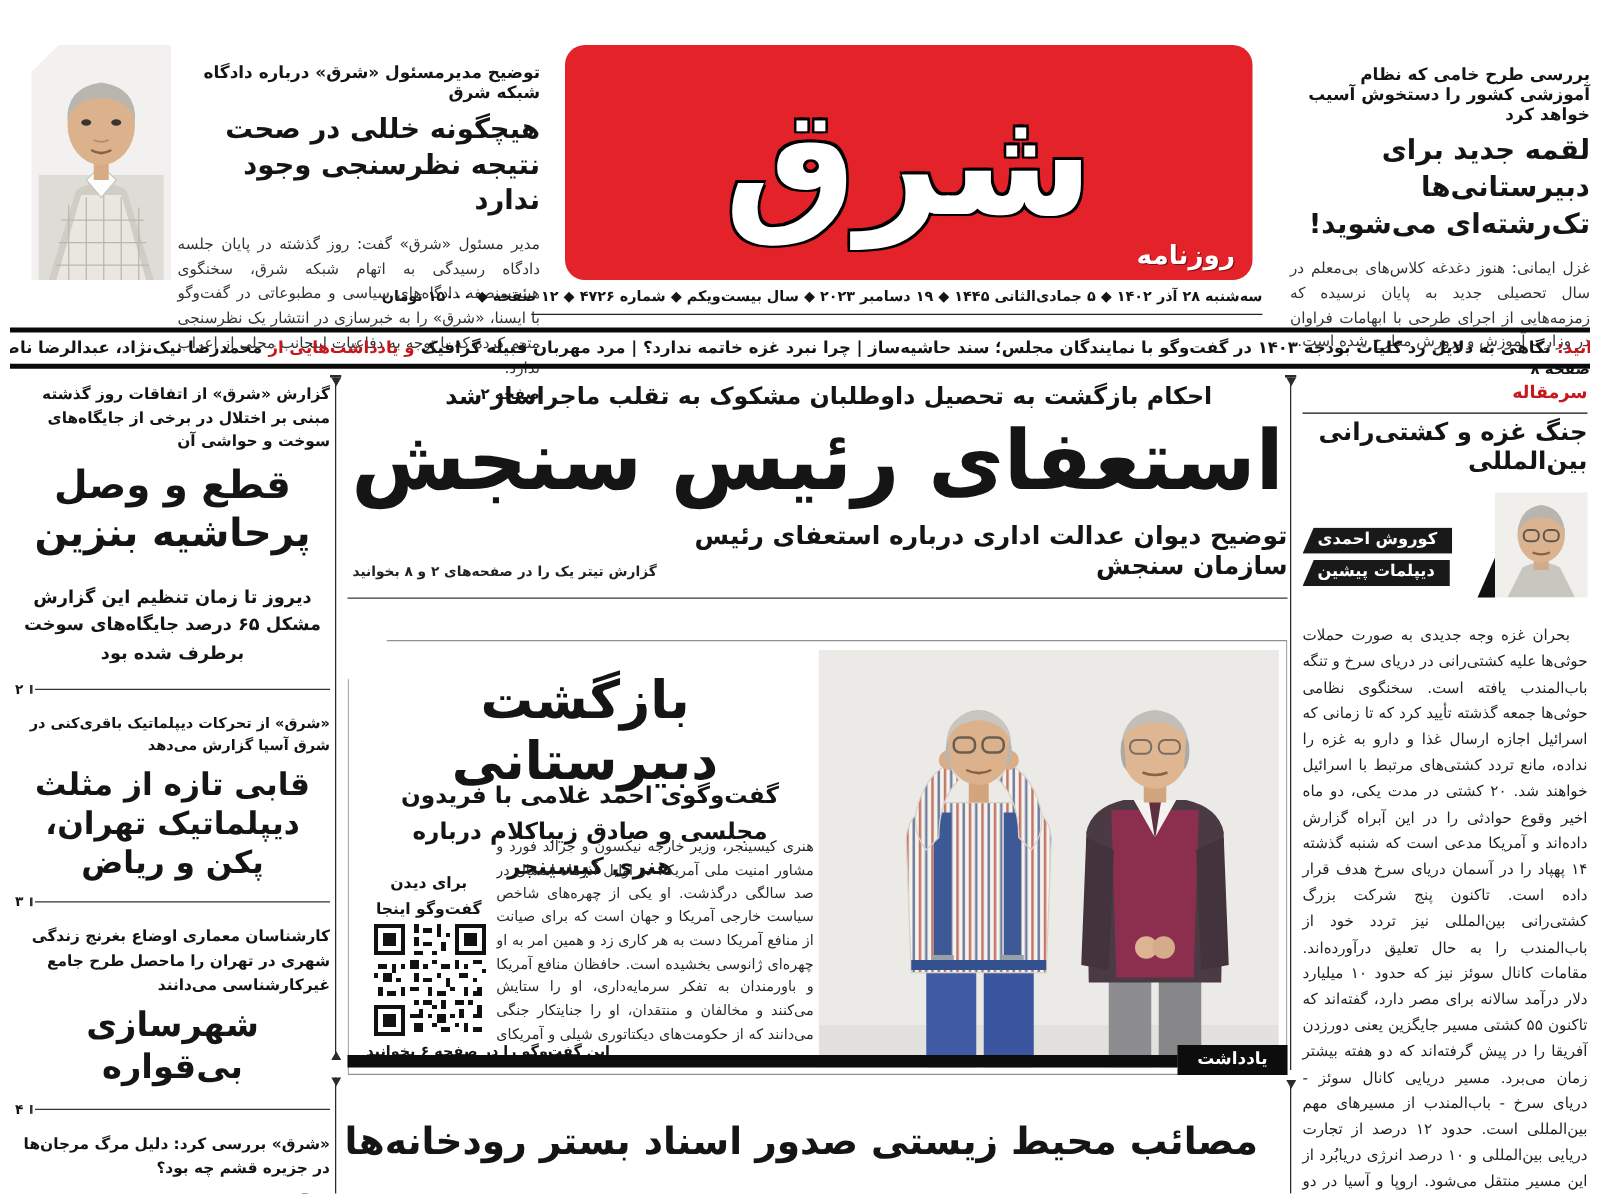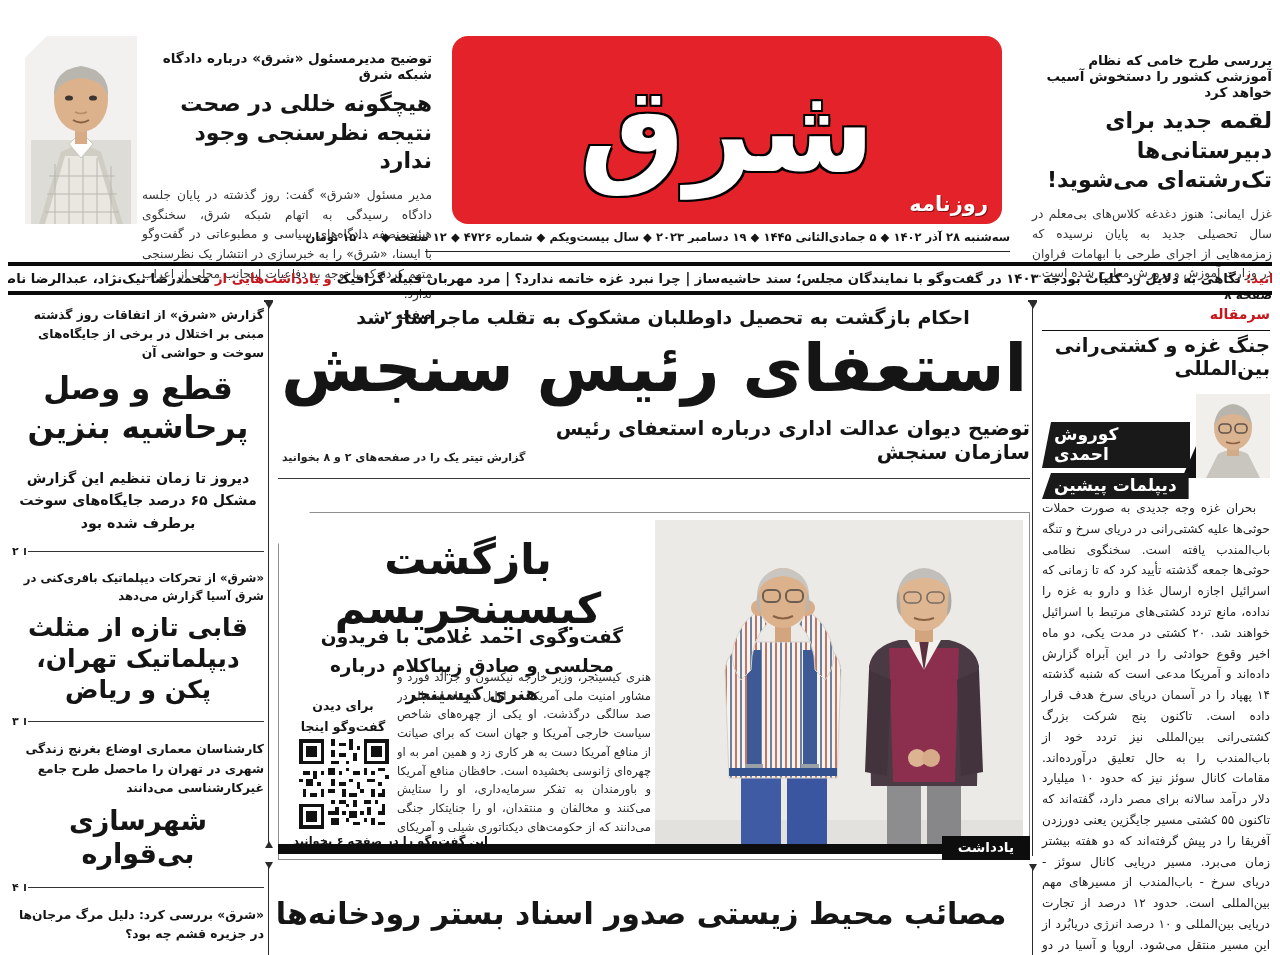--- a/index.html
+++ b/index.html
@@ -81,21 +81,21 @@
 
   
   .edit { position:absolute; left:1042px; top:306px; width:228px; }
   .edit-label { color:#c8161d; font-size:14px; font-weight:bold; text-align:right; letter-spacing:4px;
     padding-bottom:8px; border-bottom:1.5px solid #111; }
   .edit-head { font-size:19.5px; font-weight:bold; text-align:right; margin-top:3px; letter-spacing:-0.5px; }
   .edit-author { position:relative; height:92px; margin-top:14px; }
   .ea-photo { position:absolute; right:0; top:0; width:74px; height:84px; background:#f0efec; overflow:hidden; }
   .ea-fold { position:absolute; right:74px; top:52px; width:0; height:0; border-top:32px solid transparent; border-right:14px solid #111; }
   .ea-badges { position:absolute; right:80px; top:28px; left:0; display:flex; flex-direction:column; align-items:flex-start; direction:ltr; }
-  .badge { background:#191919; color:#fff; font-size:17px; font-weight:bold; padding:2px 12px 4px;
+  .badge { background:#191919; color:#fff; font-size:13px; font-weight:bold; padding:2px 12px 4px;
     margin-bottom:5px; clip-path:polygon(9px 0,100% 0,100% 100%,0 100%); }
   .edit-body { margin-top:12px; font-size:12.1px; line-height:1.72; text-align:justify; color:#222; }
   .edit-body p { text-indent:14px; }
 </style>
 </head>
 <body>
 
 <div id="canvas">
 
   <div class="tl-photo">
@@ -221,21 +221,21 @@
         <rect x="260" y="104" width="18" height="18" fill="#d3a57f"></rect>
         <ellipse cx="269" cy="80" rx="27" ry="31" fill="#dfb692"></ellipse>
         <path d="M242 74 Q246 50 269 48 Q292 50 296 74 Q290 58 269 58 Q248 58 242 74 Z" fill="#c2bfba"></path>
         <path d="M242 74 Q240 90 246 96 L244 70 Z" fill="#adaaa5"></path>
         <path d="M296 74 Q298 90 292 96 L294 70 Z" fill="#adaaa5"></path>
         <rect x="249" y="72" width="17" height="11" rx="5" fill="none" stroke="#7a6c60" stroke-width="1.6"></rect>
         <rect x="272" y="72" width="17" height="11" rx="5" fill="none" stroke="#7a6c60" stroke-width="1.6"></rect>
         <path d="M259 98 Q269 102 279 98" stroke="#8a6243" stroke-width="2" fill="none"></path>
       </svg>
     </div>
-    <div class="kiss-head">بازگشت کیسینجریسم</div>
+    <div class="kiss-head">بازگشت دبیرستانی</div>
     <div class="kiss-sub">گفت‌وگوی احمد غلامی با فریدون مجلسی و صادق زیباکلام درباره هنری کیسینجر</div>
     <div class="qr-label">برای دیدن گفت‌وگو اینجا را اسکن کنید</div>
     <div class="qr">
       <svg width="90" height="90" viewBox="0 0 25 25" shape-rendering="crispEdges">
         <rect width="25" height="25" fill="#fff"></rect>
         <g fill="#111">
           <rect x="0" y="0" width="7" height="7"></rect>
             <rect x="18" y="0" width="7" height="7"></rect>
             <rect x="0" y="18" width="7" height="7"></rect>
         </g>

